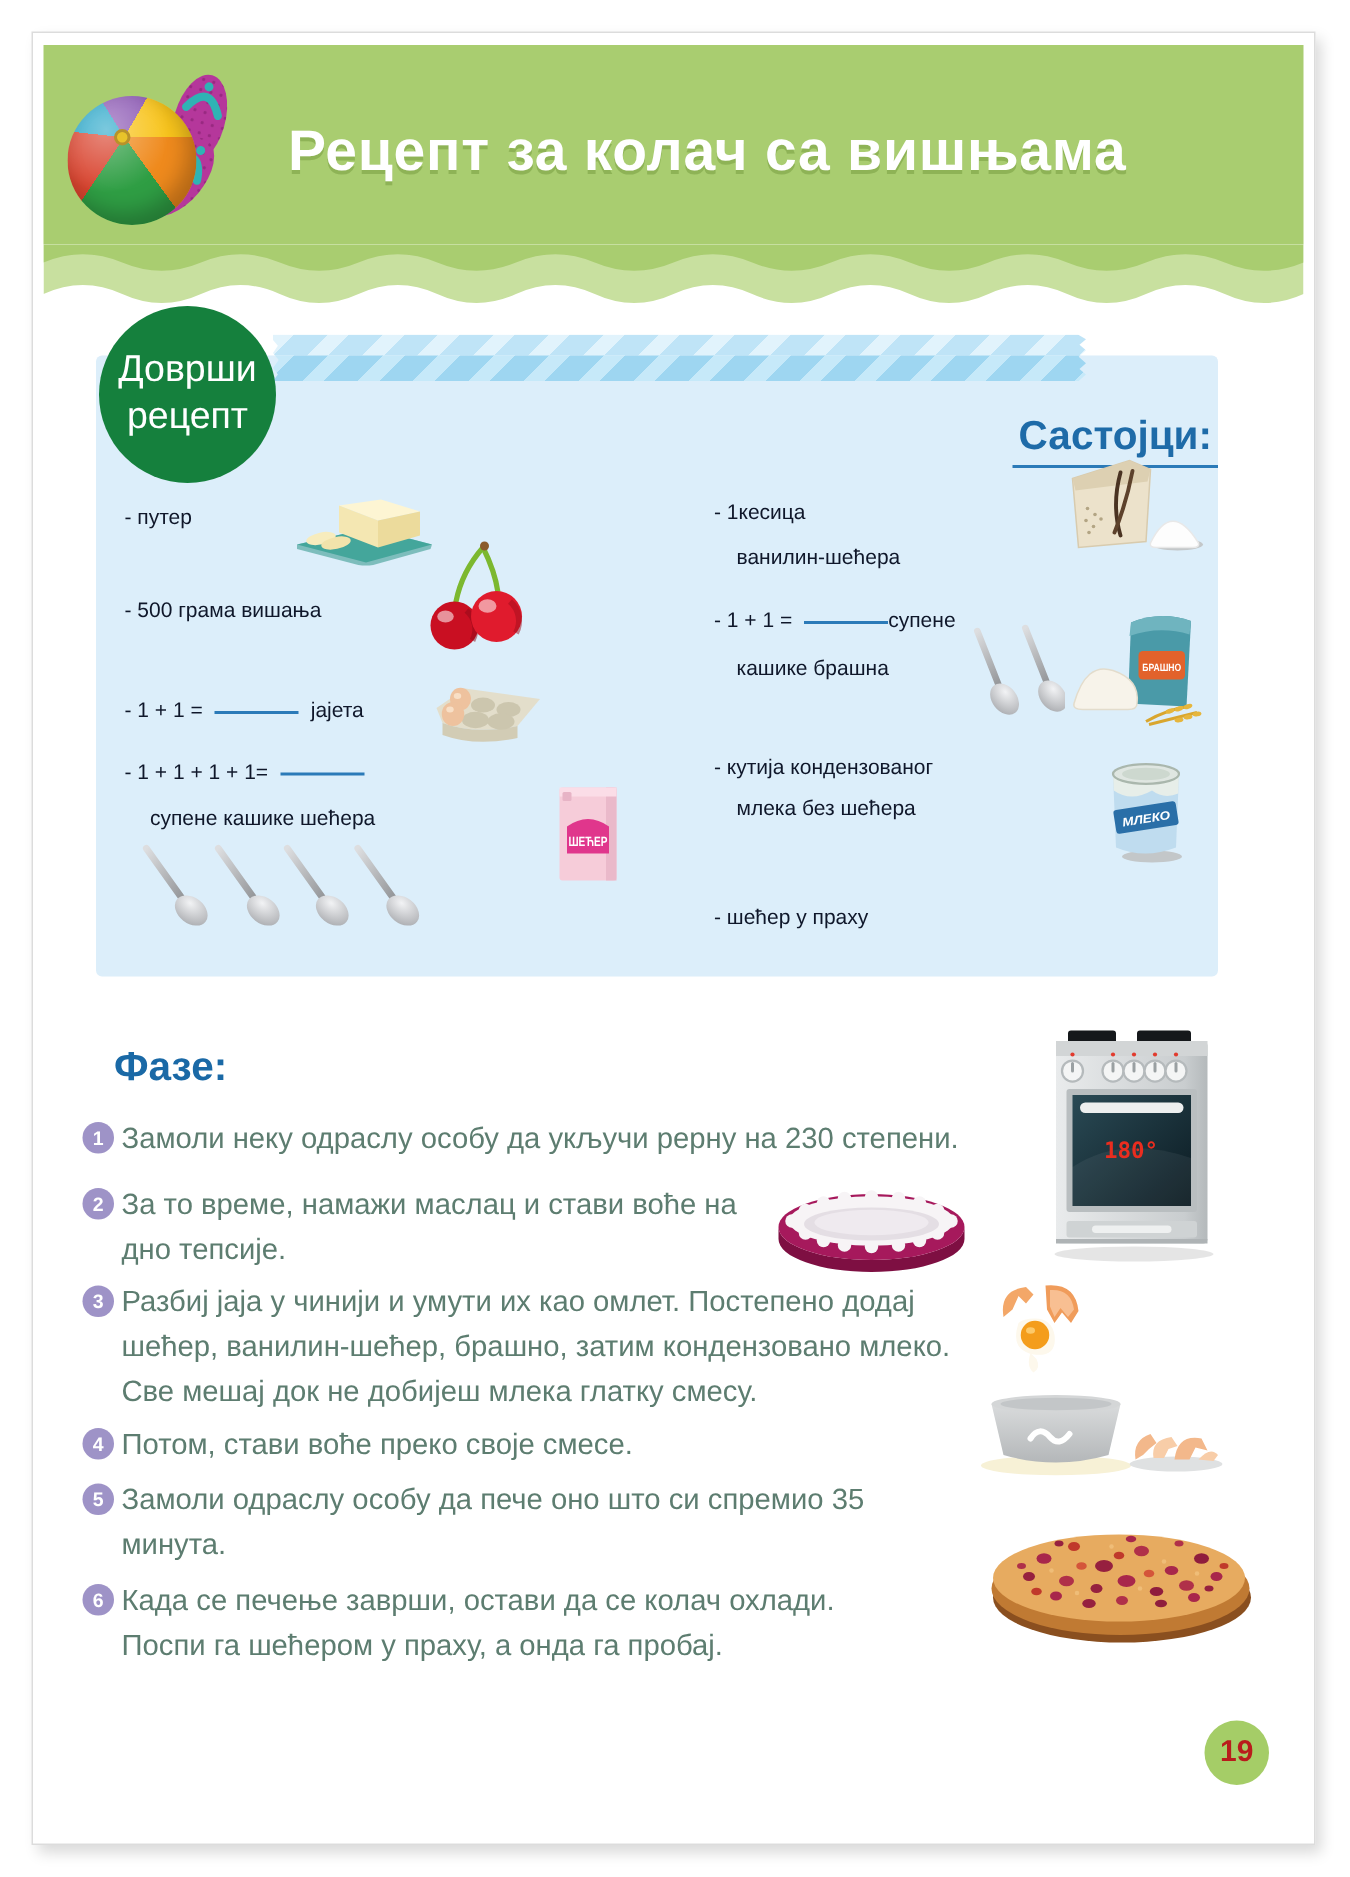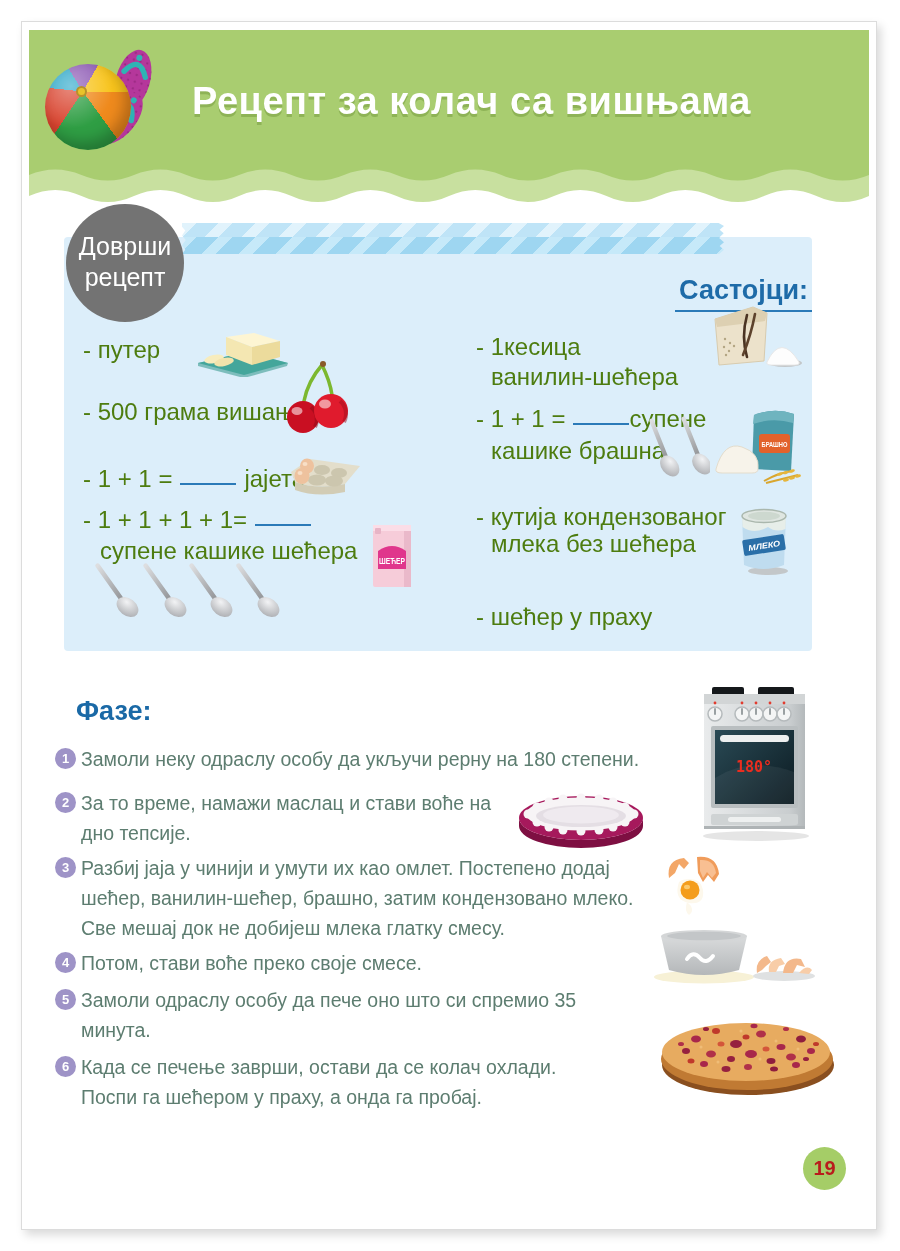--- a/index.html
+++ b/index.html
@@ -32,39 +32,39 @@
         #2f9e44 176deg 246deg, #d9442f 246deg 308deg, #2aa7c9 308deg 360deg);
     box-shadow:inset -6px -8px 14px rgba(0,0,0,.25);
   }
   .valve{
     position:absolute;left:36%;top:26%;width:11px;height:11px;border-radius:50%;
     background:#e8c32a;border:2px solid #b8922a;box-sizing:border-box;
   }
   
   .badge{
     position:absolute;left:44px;top:182px;width:118px;height:118px;border-radius:50%;
-    background:#737373;color:#fff;text-align:center;
+    background:#15803d;color:#fff;text-align:center;
     font-size:25px;line-height:31px;z-index:6;
   }
   .badge span{display:block;}
   .badge span:first-child{margin-top:27px;}
   
   .panel{position:absolute;left:42px;top:215px;width:748px;height:414px;background:#dceefa;border-radius:4px;}
   .tape{
     position:absolute;left:160px;top:201px;width:542px;height:31px;z-index:5;
     clip-path:polygon(0 0,99% 0,100% 10%,99.2% 22%,100% 34%,99.1% 48%,100% 62%,99.2% 74%,100% 86%,99.1% 100%,0 100%,.6% 86%,0 72%,.7% 55%,0 40%,.6% 24%,0 12%);
   }
   .tape-top{height:14px;background:repeating-linear-gradient(135deg,#e1f3fc 0 10px,#bfe4f7 10px 26px);}
   .tape-bot{height:17px;background:repeating-linear-gradient(135deg,#c6e9f9 0 10px,#9ed6f1 10px 26px);}
   .ing-heading{position:absolute;left:0;right:0;top:38px;margin:0;text-align:right;}
   .ing-heading span{
     display:inline-block;font-size:27px;font-weight:600;color:#1e6ba8;
     border-bottom:2px solid #2b7ab8;padding:0 4px 4px 4px;
   }
-  .ing{position:absolute;font-size:24px;color:#4d7c0f;white-space:nowrap;}
+  .ing{position:absolute;font-size:14px;color:#0f172a;white-space:nowrap;}
   .blank{
     display:inline-block;width:56px;height:2px;background:#2b7ab8;
     vertical-align:baseline;margin:0 8px 2px 8px;
   }
   .blank.tight{margin-right:0;}
   .art{position:absolute;display:block;}
   
   .ph-heading{position:absolute;left:54px;top:674px;margin:0;font-size:27px;font-weight:bold;color:#1a69a6;}
   .step{position:absolute;left:33px;display:flex;gap:5px;}
   .stepnum{
@@ -299,21 +299,21 @@
     <div class="ing" style="left:412px;top:366px">
       <span>- шећер у праху</span>
     </div>
   </section>
 
   <h2 class="ph-heading">Фазе:</h2>
 
   <div class="step" style="top:722px">
     <span class="stepnum">1</span>
     <div class="steptext">
-        <div>Замоли неку одраслу особу да укључи рерну на 180 степени.</div>
+        <div>Замоли неку одраслу особу да укључи рерну на 230 степени.</div>
       </div>
   </div>
   <div class="step" style="top:766px">
     <span class="stepnum">2</span>
     <div class="steptext">
       <div>За то време, намажи маслац и стави воће на</div>
       <div>дно тепсије.</div>
     </div>
   </div>
   <div class="step" style="top:831px">

